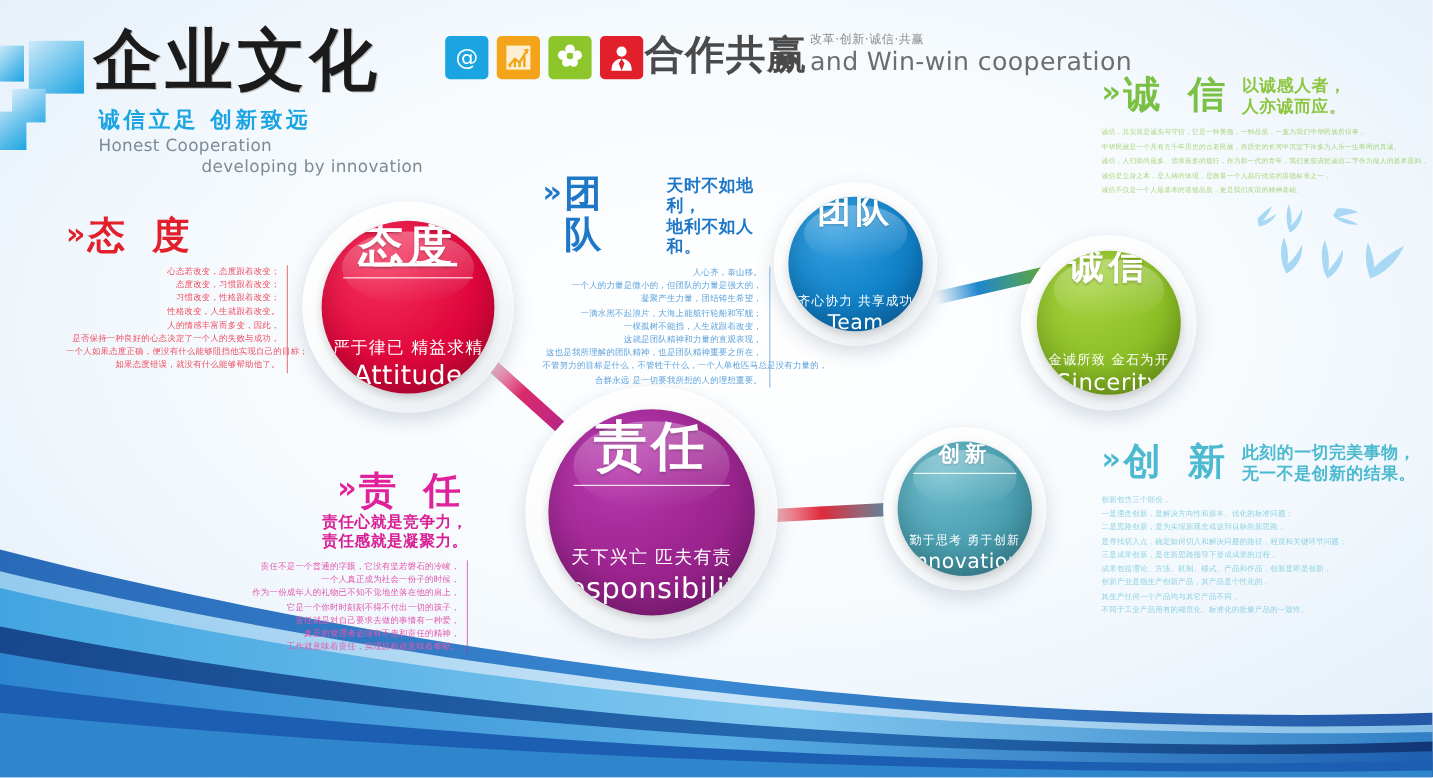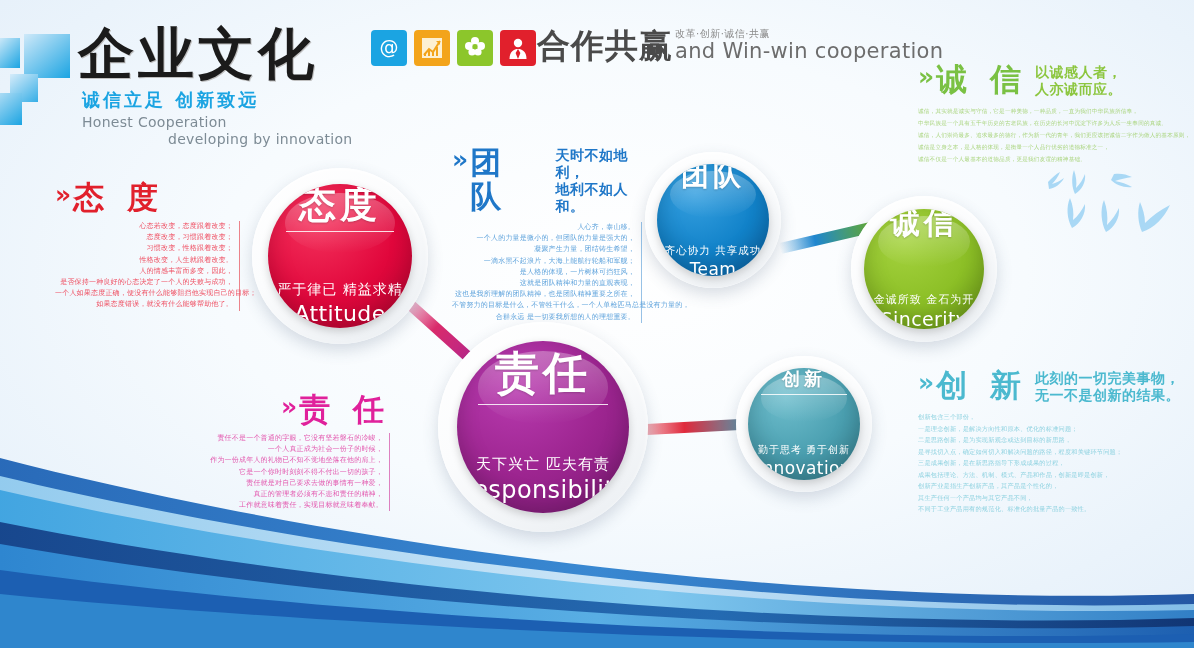--- a/index.html
+++ b/index.html
@@ -16,21 +16,21 @@
   
   .sq{position:absolute;}
   .sq.a{left:-6px;top:38px;width:26px;height:30px;background:linear-gradient(135deg,#dff0fb,#1ba4e2);}
   .sq.b{left:24px;top:34px;width:46px;height:44px;background:linear-gradient(140deg,#cfe9f9,#1ba4e2);}
   .sq.c{left:10px;top:74px;width:28px;height:28px;background:linear-gradient(140deg,#d6ecfa,#36aee6);}
   .sq.d{left:-8px;top:93px;width:30px;height:32px;background:linear-gradient(140deg,#bfe3f7,#1ba4e2);}
 
   
   .brand{position:absolute;left:78px;top:24px;width:330px;}
   .brand-title{
-    font-family:Liberation Serif, serif;
+    font-family:Liberation Mono, monospace;
     font-size:56px;font-weight:700;letter-spacing:4px;color:#1b1b1b;line-height:1.08;
     text-shadow:1px 1px 0 #bfbfbf;
   }
   .brand-sub{
     margin-top:4px;margin-left:4px;
     font-size:18px;font-weight:700;color:#1ba4e2;letter-spacing:3px;
   }
   .brand-en1{margin-top:2px;margin-left:4px;font-size:14px;color:#7d8b95;letter-spacing:.3px;}
   .brand-en2{margin-top:1px;margin-left:90px;font-size:14px;color:#7d8b95;letter-spacing:.3px;}
 
@@ -215,21 +215,21 @@
 
   <div class="ribbon" style="left:400px;top:290px;width:120px;height:11px;transform:rotate(42deg);transform-origin:left center;
               background:linear-gradient(90deg,rgba(255,255,255,0) 0%,#d92b6b 40%,#a8249a 100%);"></div>
   <div class="ribbon" style="left:780px;top:243px;width:120px;height:11px;transform:rotate(-13deg);transform-origin:left center;
               background:linear-gradient(90deg,rgba(255,255,255,0) 0%,#1f86cf 30%,#5fa93c 75%,#8cbf26 100%);"></div>
   <div class="ribbon" style="left:626px;top:425px;width:130px;height:11px;transform:rotate(-3deg);transform-origin:left center;
               background:linear-gradient(90deg,rgba(255,255,255,0) 0%,#e02a3c 45%,#3fa8bd 100%);"></div>
 
   <div class="node" style="left:252px;top:168px;width:176px;height:176px;">
     <div class="disc" style="width:144px;height:144px;background:radial-gradient(circle at 34% 26%,#f4325c 0%,#e1073c 55%,#b90432 100%);">
-      <div class="d-cn" style="font-size:37px;">态度</div>
+      <div class="d-cn" style="font-size:37px;text-decoration:underline;">态度</div>
       <div class="d-rule" style="width:108px;margin:8px 0 5px;"></div>
       <div class="d-sub" style="font-size:14px;">严于律已  精益求精</div>
       <div class="d-en" style="font-size:22px;margin-top:2px;">Attitude</div>
     </div>
   </div>
 
   <div class="node" style="left:438px;top:322px;width:210px;height:210px;">
     <div class="disc" style="width:172px;height:172px;background:radial-gradient(circle at 34% 26%,#b93bb0 0%,#9d2590 52%,#7d1a76 100%);">
       <div class="d-cn" style="font-size:44px;">责任</div>
       <div class="d-rule" style="width:130px;margin:9px 0 6px;"></div>
@@ -280,20 +280,24 @@
       <div>一个人如果态度正确，便没有什么能够阻挡他实现自己的目标；</div>
       <div>如果态度错误，就没有什么能够帮助他了。</div>
     </div>
   </div>
 
   <div class="block t-pink" style="left:200px;top:392px;width:190px;">
     <div class="bhead" style="justify-content:flex-end;">
       <span class="chev">»</span>
       <span class="bcn">责 任</span>
     </div>
+    <div class="bslogan rt" style="margin-left:0;font-size:13px;line-height:16px;">
+      <div>责任心就是竞争力，</div>
+      <div>责任感就是凝聚力。</div>
+    </div>
     <div class="bbody rt bar-p">
       <div>责任不是一个普通的字眼，它没有坚若磐石的冷峻，</div>
       <div>一个人真正成为社会一份子的时候，</div>
       <div>作为一份成年人的礼物已不知不觉地坐落在他的肩上，</div>
       <div>它是一个你时时刻刻不得不付出一切的孩子，</div>
       <div>责任就是对自己要求去做的事情有一种爱，</div>
       <div>真正的管理者必须有不患和责任的精神，</div>
       <div>工作就意味着责任，实现目标就意味着奉献。</div>
     </div>
   </div>
@@ -305,21 +309,21 @@
       <span class="bslogan">
         <span>天时不如地利，</span><br>
         <span>地利不如人和。</span>
       </span>
     </div>
     <div class="bbody rt bar-b">
       <div>人心齐，泰山移。</div>
       <div>一个人的力量是微小的，但团队的力量是强大的，</div>
       <div>凝聚产生力量，团结铸生希望，</div>
       <div>一滴水黑不起浪片，大海上能航行轮船和军舰；</div>
-      <div>是人格的体现，一片树林可挡狂风，</div>
+      <div>一棵孤树不能挡，人生就跟着改变，</div>
       <div>这就是团队精神和力量的直观表现，</div>
       <div>这也是我所理解的团队精神，也是团队精神重要之所在，</div>
       <div>不管努力的目标是什么，不管牲干什么，一个人单枪匹马总是没有力量的，</div>
       <div>合群永远 是一切要我所想的人的理想重要。</div>
     </div>
   </div>
 
   <div class="block t-green" style="left:918px;top:62px;width:276px;">
     <div class="bhead">
       <span class="chev">»</span>

